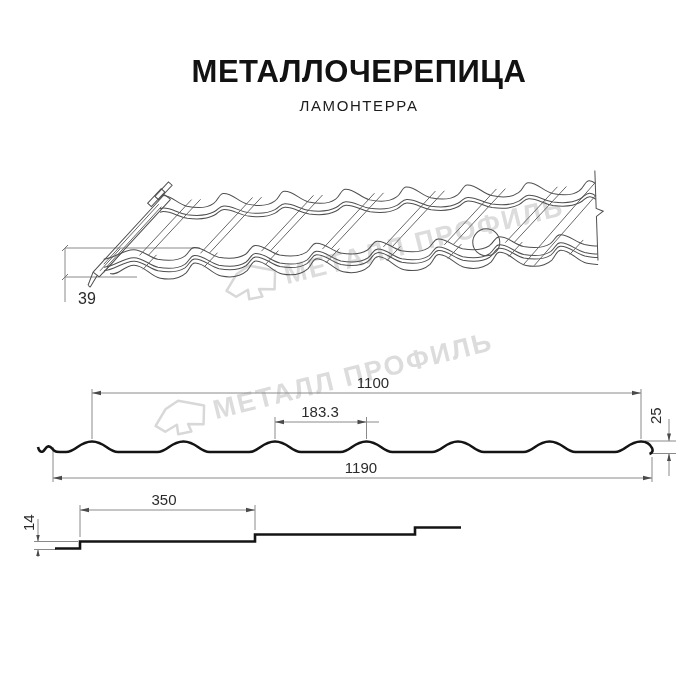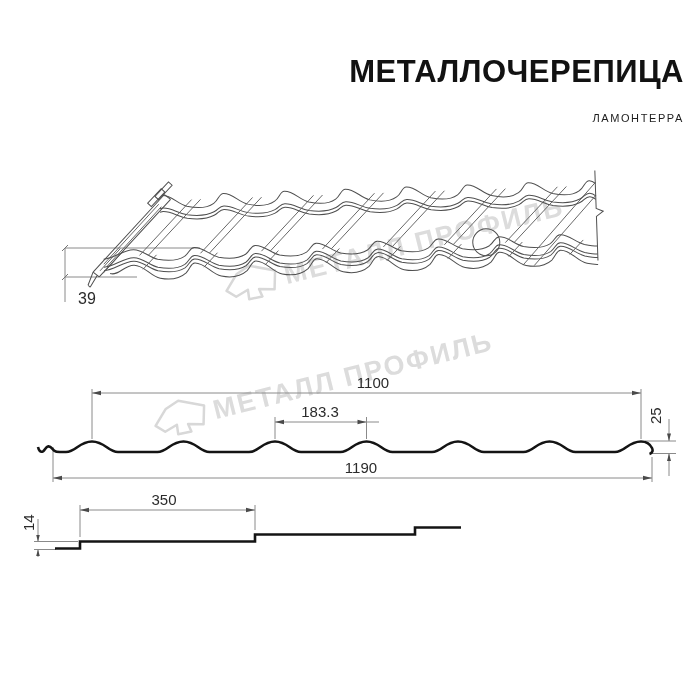--- a/index.html
+++ b/index.html
@@ -1,20 +1,20 @@
 <!DOCTYPE html>
 <html><head>
 <meta charset="utf-8">
 <style>
   html,body{margin:0;padding:0;background:#ffffff;}
   .page{position:relative;width:700px;height:700px;background:#fff;overflow:hidden;
         font-family:"Liberation Sans",sans-serif;}
-  .hdr{position:absolute;left:0;top:54px;width:684px;text-align:right;}
+  .hdr{position:absolute;left:17px;top:54px;width:684px;text-align:center;}
   .title{font-size:31px;font-weight:800;letter-spacing:.5px;color:#121212;}
-  .subtitle{margin-top:22px;font-size:11px;font-weight:400;letter-spacing:1.6px;color:#1c1c1c;}
+  .subtitle{margin-top:7px;font-size:15px;font-weight:400;letter-spacing:1.6px;color:#1c1c1c;}
   svg{position:absolute;left:0;top:0;}
   .tile{stroke:#4f4f4f;stroke-width:1;fill:none;}
   .tilethin{stroke:#5a5a5a;stroke-width:.9;fill:none;}
   .dimline{stroke:#8a8a8a;stroke-width:1;fill:none;}
   .dimline2{stroke:#757575;stroke-width:1;fill:none;}
   .thick{stroke:#141414;stroke-width:2.6;fill:none;}
   .arrow{fill:#4a4a4a;stroke:none;}
   .dimtxt{font-family:"Liberation Sans",sans-serif;font-size:15px;fill:#2b2b2b;}
   .wmtxt{font-family:"Liberation Sans",sans-serif;font-size:27px;font-weight:700;
          letter-spacing:2px;fill:#dcdcdc;}

